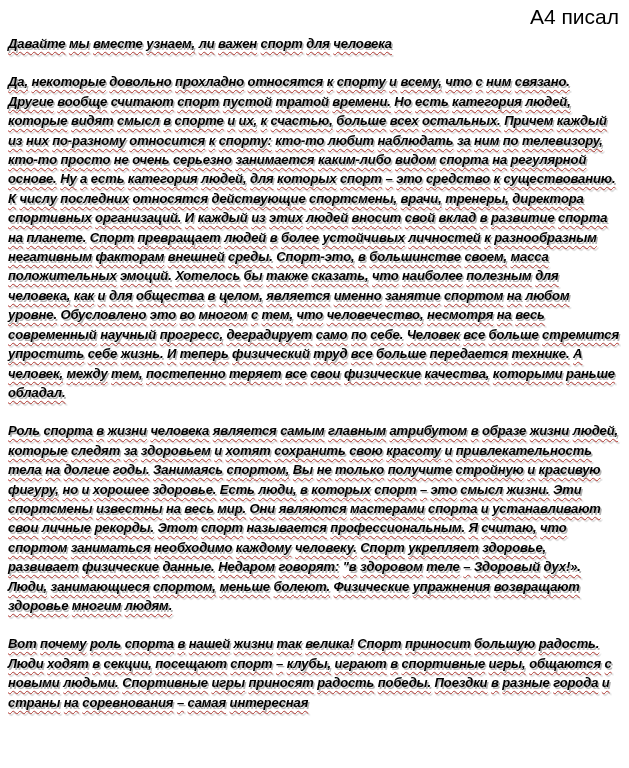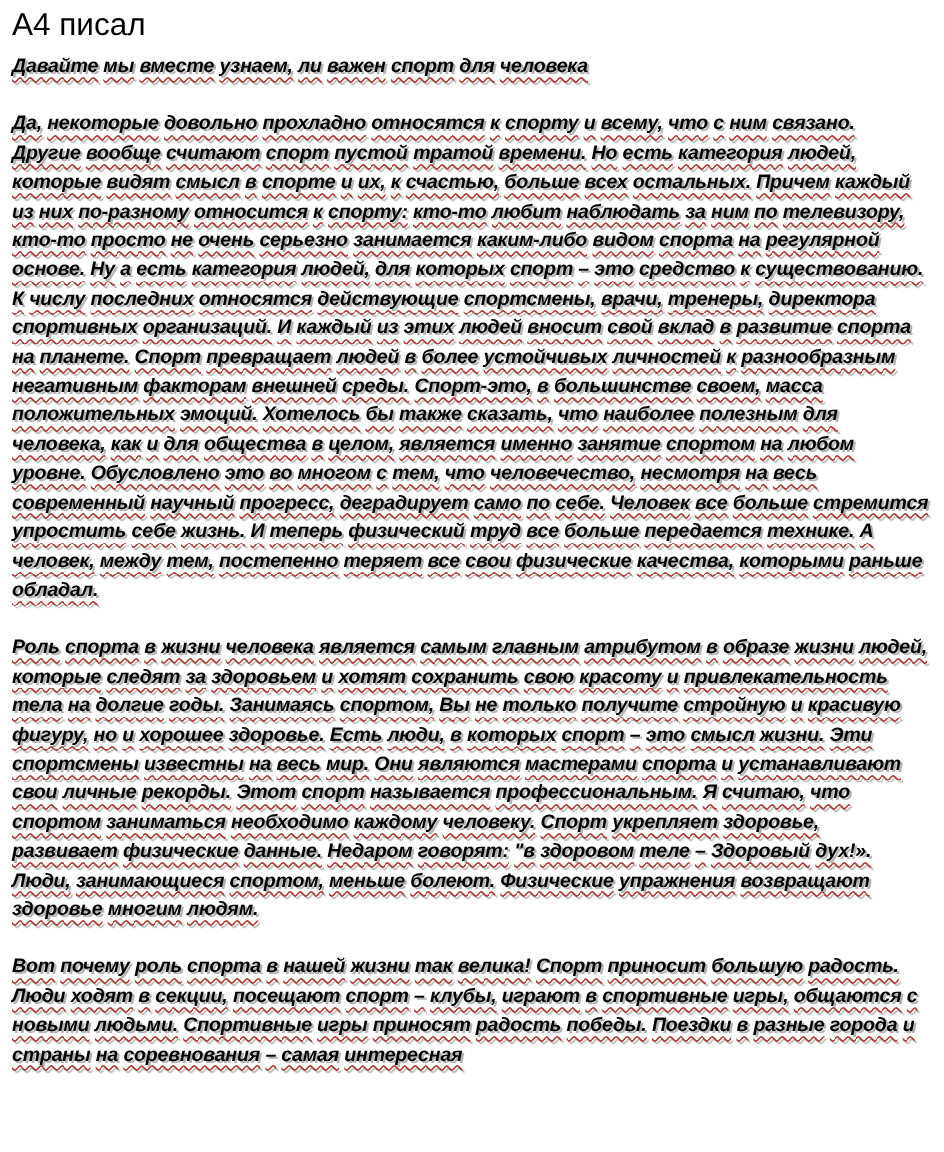--- a/index.html
+++ b/index.html
@@ -15,21 +15,21 @@
   .page {
     box-sizing: border-box;
     width: 629px;
     height: 768px;
     padding: 4px 10px 0 8px;
     font-family: "Liberation Sans", sans-serif;
     background: #ffffff;
   }
   .doc-title {
     margin: 0;
-    text-align: left;
+    text-align: right;
     font-size: 21px;
     font-weight: 400;
     font-style: normal;
     color: #000000;
     line-height: 26px;
   }
   
   .styled {
     font-weight: bold;
     font-style: italic;

